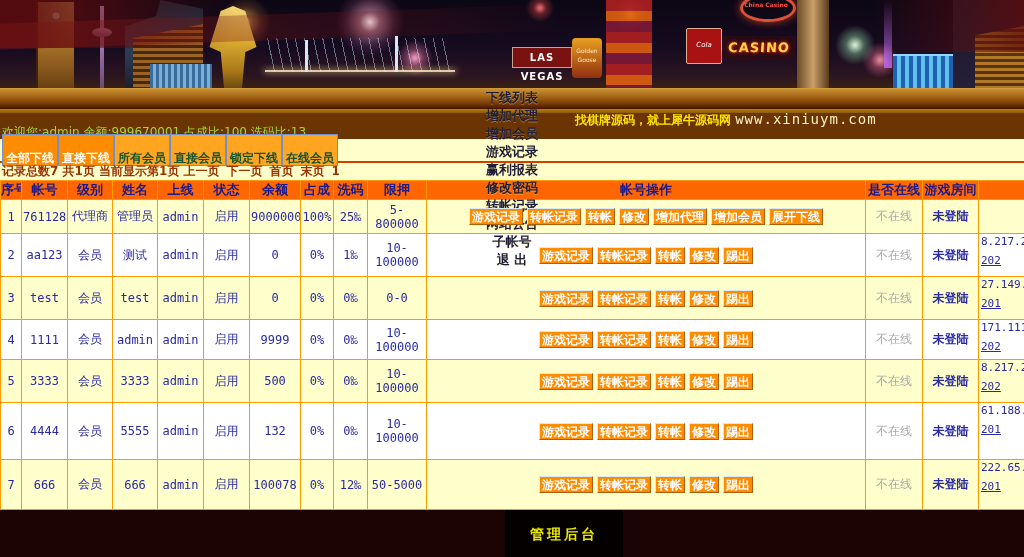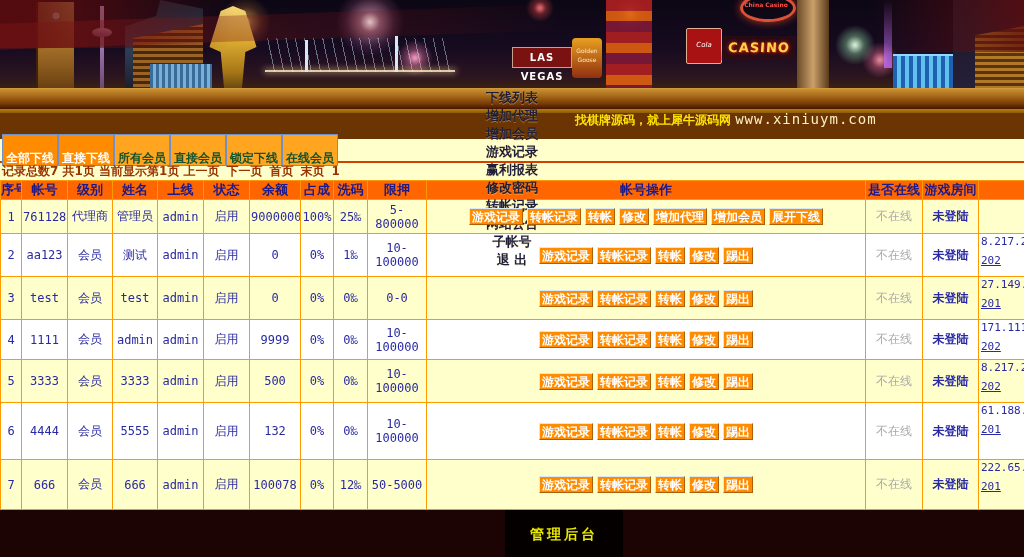--- a/index.html
+++ b/index.html
@@ -160,20 +160,21 @@
       <a class="nav-item">子帐号</a>
       <a class="nav-item">退 出</a>
     </div>
   <div class="gold-strip"></div>
 
   <div class="infobar">
     <div class="marquee">
       <span>找棋牌源码，就上犀牛源码网</span>
       <span class="url">www.xiniuym.com</span>
     </div>
+    <div class="welcome">欢迎您:admin 余额:999670001 占成比:100 洗码比:13</div>
   </div>
 
   <div class="filterbar">
     <span id="filter-buttons"><button class="fbtn active">全部下线</button><button class="fbtn active">直接下线</button><button class="fbtn inactive">所有会员</button><button class="fbtn inactive">直接会员</button><button class="fbtn inactive">锁定下线</button><button class="fbtn inactive">在线会员</button></span>
   </div>
 
   <div class="pagination">
     <span>记录总数7 共1页 当前显示第1页</span>
     <span id="page-links"><a>上一页</a><a>下一页</a><a>首页</a><a>末页</a><a>1</a></span>
   </div>

